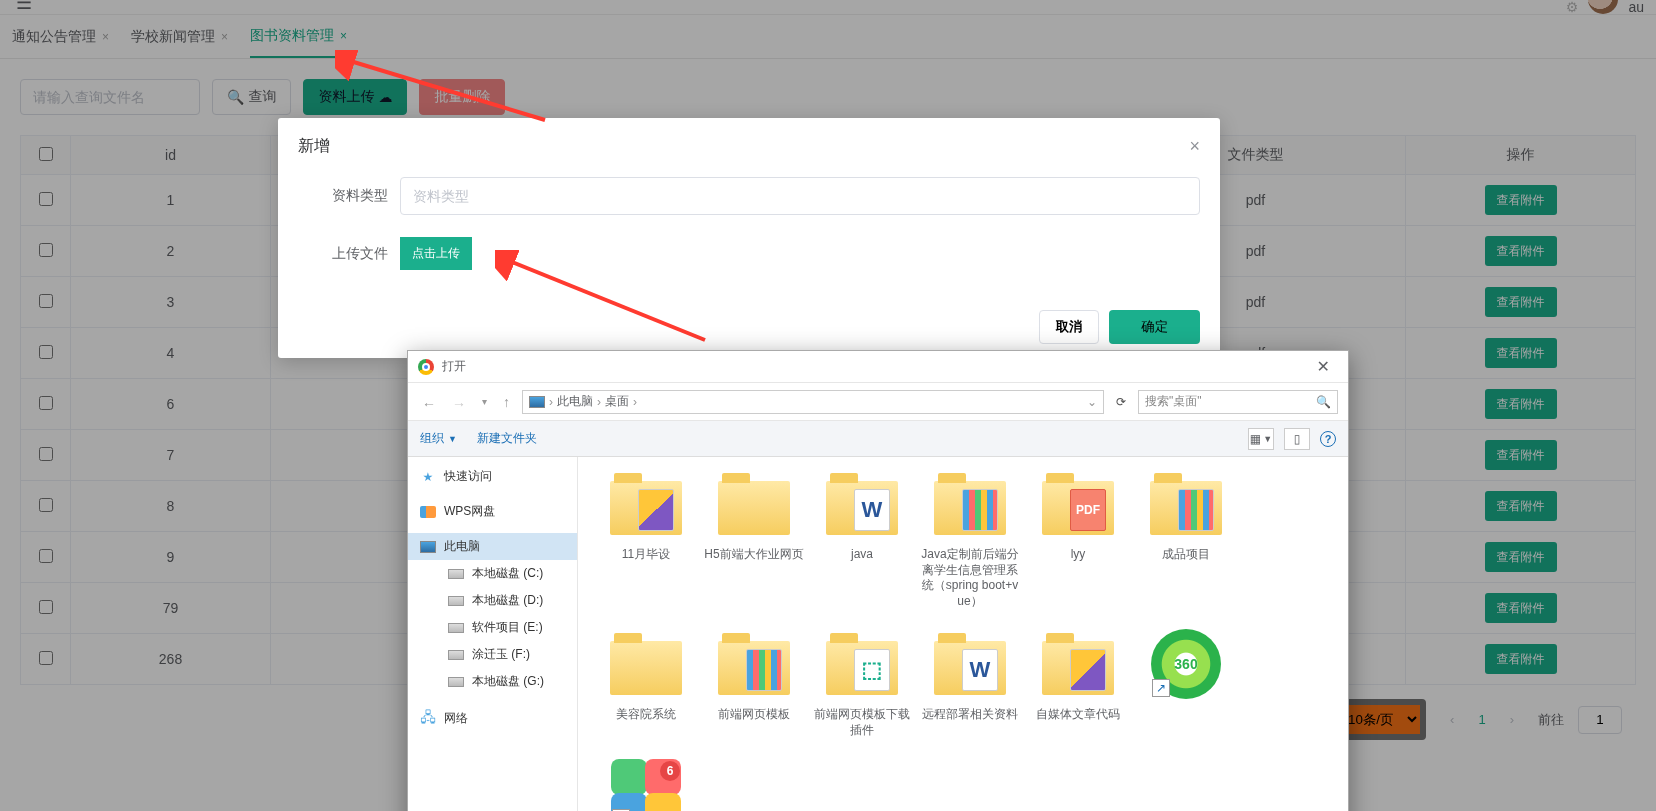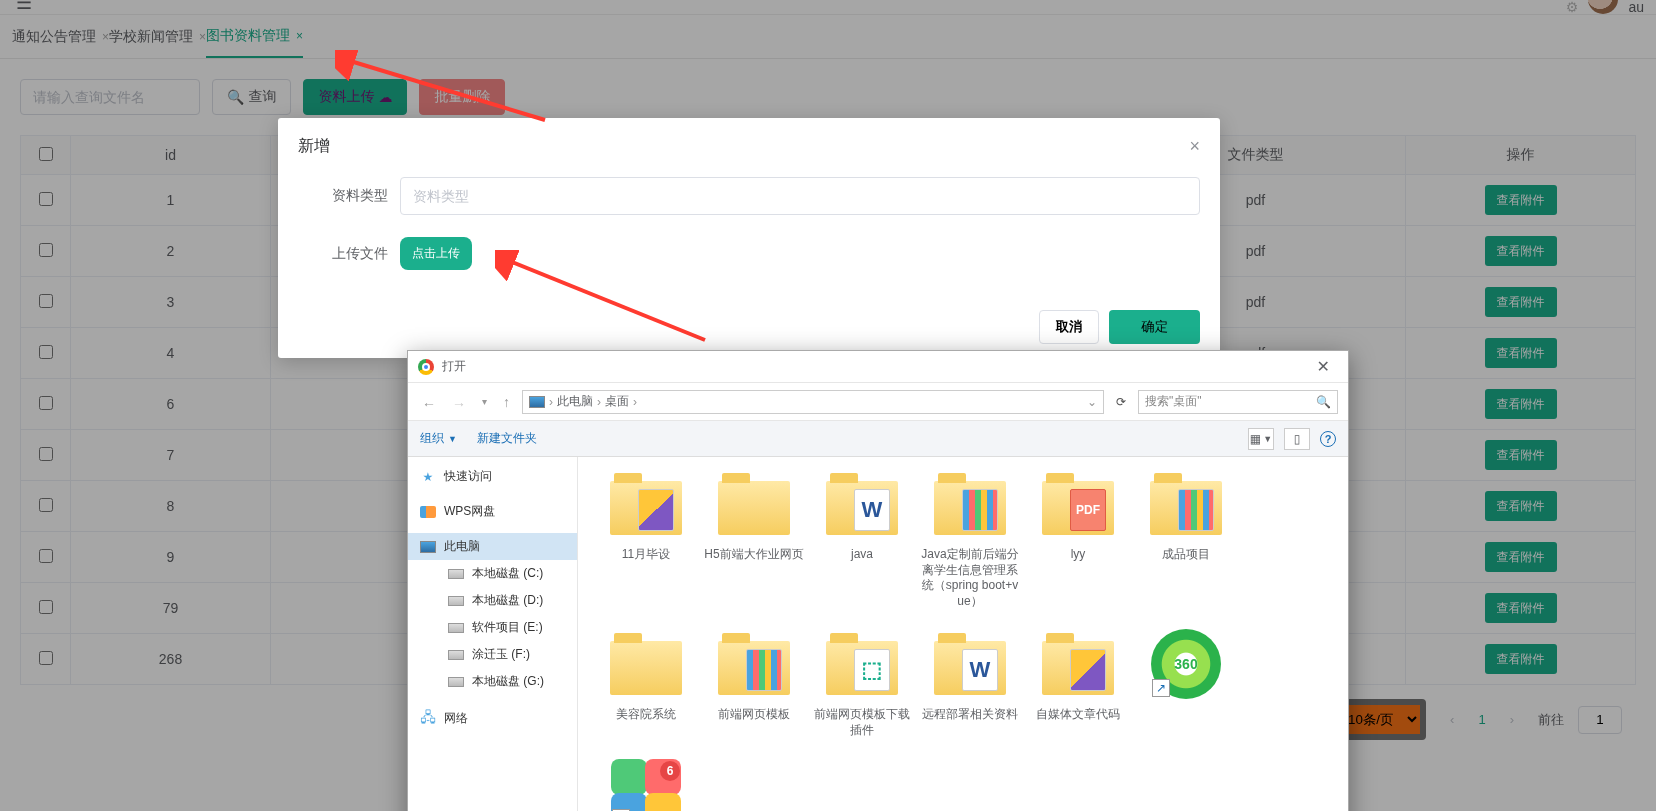--- a/index.html
+++ b/index.html
@@ -3,33 +3,33 @@
 <meta charset="utf-8">
 <style>
 * { margin: 0; padding: 0; box-sizing: border-box; font-family: "Microsoft YaHei", Arial, sans-serif; }
 body { background: #fff; font-size: 14px; color: #606266; position: relative; overflow: hidden; width: 1656px; height: 811px; }
 
 .topbar { height: 15px; display: flex; align-items: center; justify-content: space-between; padding: 0 12px; border-bottom: 1px solid #eee; }
 .hamburger { font-size: 18px; color: #606266; cursor: pointer; margin-left: 4px; position: relative; top: -4px;}
 .top-right { display: flex; align-items: center; gap: 10px; }
 .avatar { width: 30px; height: 30px; border-radius: 50%; background: radial-gradient(circle at 40% 40%, #f3d6c3 50%, #a07050 52%); position: relative; top: -8px; }
 
-.tabs { display: flex; align-items: center; height: 44px; padding: 0 12px; border-bottom: 1px solid #eaeaea; }
+.tabs { display: flex; align-items: center; height: 44px; padding: 0 12px; border-bottom: 1px solid #eaeaea; gap: 22px; }
 .tab { display: flex; align-items: center; gap: 6px; color: #606266; cursor: pointer; height: 100%; font-size: 14px; }
 .tab.active { color: #1baf8d; border-bottom: 2px solid #1baf8d; }
 .tab-close { font-size: 12px; color: #aaa; cursor: pointer; }
 .tab.active .tab-close { color: #1baf8d; }
 
 .main { padding: 20px; }
 .toolbar { display: flex; gap: 12px; margin-bottom: 20px; }
 .search-input { width: 180px; height: 36px; border: 1px solid #dcdfe6; border-radius: 4px; padding: 0 12px; font-size: 14px; color: #606266; }
 .search-input::placeholder { color: #c0c4cc; }
 .btn { height: 36px; padding: 0 14px; border-radius: 4px; border: 1px solid #dcdfe6; background: #fff; cursor: pointer; font-size: 14px; display: inline-flex; align-items: center; gap: 4px; }
 .btn-query { color: #606266; }
-.btn-upload { background: #1baf8d; border-color: #1baf8d; color: #701a75; justify-content: center; }
+.btn-upload { background: #1baf8d; border-color: #1baf8d; color: #0f172a; justify-content: center; }
 .btn-delete { background: #f78989; border-color: #f78989; color: #fff; }
 .btn-small-green { background: #1baf8d; border: none; color: #fff; height: 30px; padding: 0 12px; border-radius: 3px; font-size: 12px; }
 
 .table { width: 100%; border-collapse: collapse; }
 .table th, .table td { border: 1px solid #ebeef5; padding: 10px; text-align: center; font-size: 14px; color: #606266; }
 .table th { background: #fafafa; font-weight: 500; }
 .col-check { width: 50px; }
 .col-id { width: 200px; }
 .col-type { width: 300px; }
 .col-act { width: 230px; }
@@ -51,21 +51,21 @@
 .modal-close { font-size: 18px; color: #909399; cursor: pointer; }
 .modal-body { padding: 10px 20px 20px 32px; }
 .form-row { display: flex; align-items: center; margin-bottom: 22px; }
 .form-label { width: 78px; text-align: right; margin-right: 12px; font-size: 14px; color: #606266; }
 .form-input { flex: 1; height: 38px; border: 1px solid #dcdfe6; border-radius: 4px; padding: 0 12px; font-size: 14px; }
 .form-input::placeholder { color: #c0c4cc; }
 .modal-footer { position: absolute; right: 20px; bottom: 14px; display: flex; gap: 10px; }
 .btn-cancel { height: 34px; padding: 0 16px; border: 1px solid #dcdfe6; background: #fff; border-radius: 4px; font-weight: bold; }
 .btn-confirm { height: 34px; padding: 0 32px; border: none; background: #1baf8d; color: #000000; border-radius: 4px; }
 
-.upload-btn { background: #1baf8d; color: #fff; border: none; padding: 8px 12px; border-radius: 8px; font-size: 12px; cursor: pointer; }
+.upload-btn { background: #1baf8d; color: #fff; border: none; padding: 8px 12px; border-radius: 0; font-size: 12px; cursor: pointer; }
 
 
 .arrow-svg { position: absolute; z-index: 25; pointer-events: none; }
 
 
 .filewin { position: absolute; top: 350px; left: 407px; width: 942px; height: 536px; background: #fff; border: 1px solid #aaa; box-shadow: 0 6px 24px rgba(0,0,0,0.4); z-index: 30; font-size: 12px; display:flex; flex-direction:column; }
 .filewin-title { height: 32px; display: flex; align-items: center; justify-content: space-between; padding: 0 10px; background: #fff; border-bottom: 1px solid #e6e6e6; }
 .filewin-title-left { display:flex; align-items:center; gap:8px; }
 .chrome-icon { width: 16px; height: 16px; border-radius: 50%; background: conic-gradient(#ea4335 0 120deg, #fbbc05 120deg 240deg, #34a853 240deg 360deg); position:relative;}
 .chrome-icon::after{content:"";position:absolute;inset:4px;border-radius:50%;background:#4285f4;border:2px solid #fff;}

